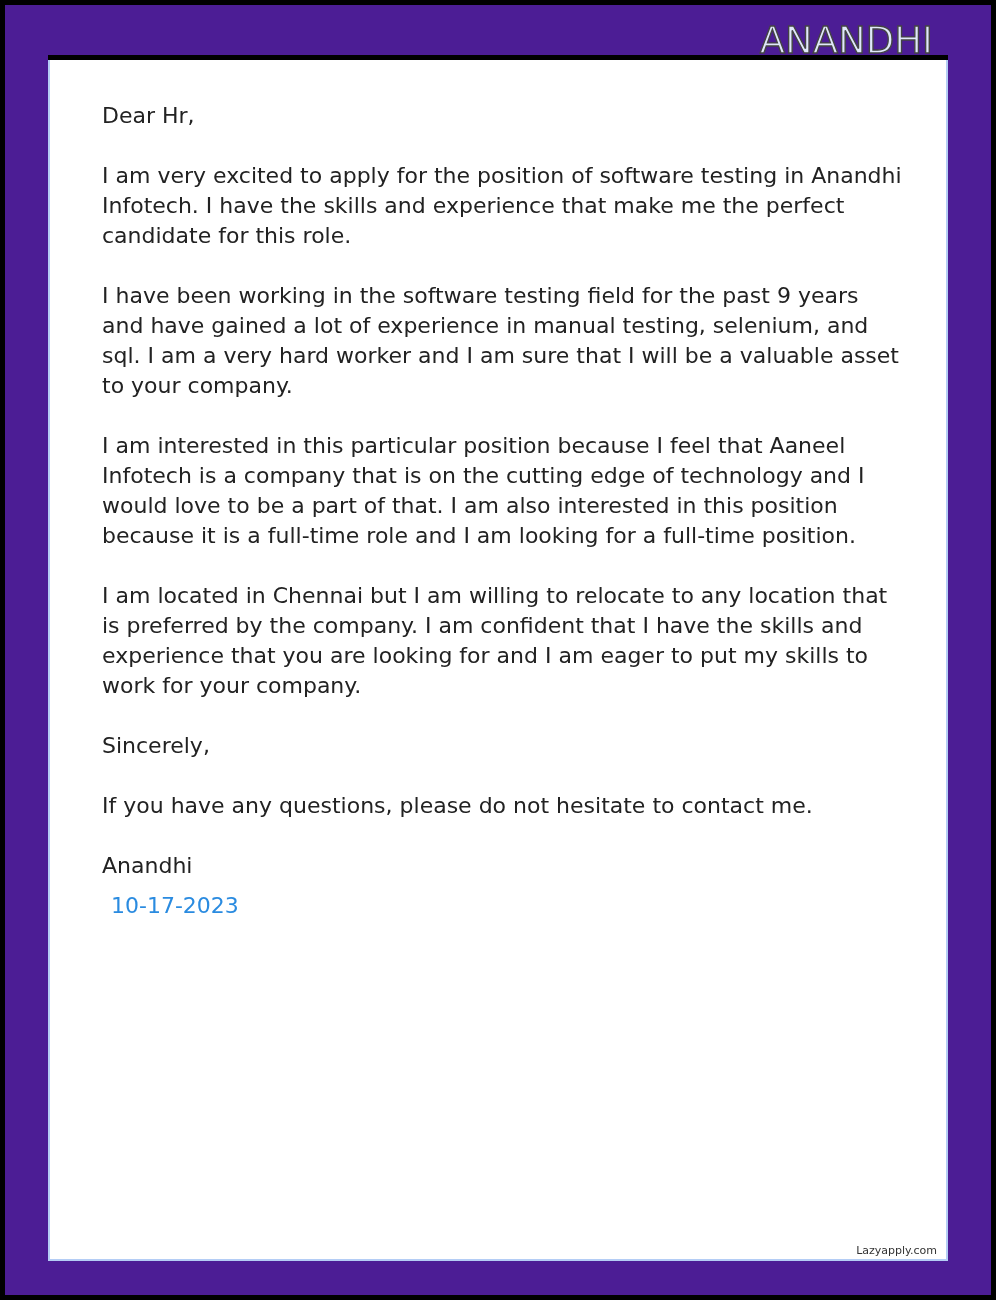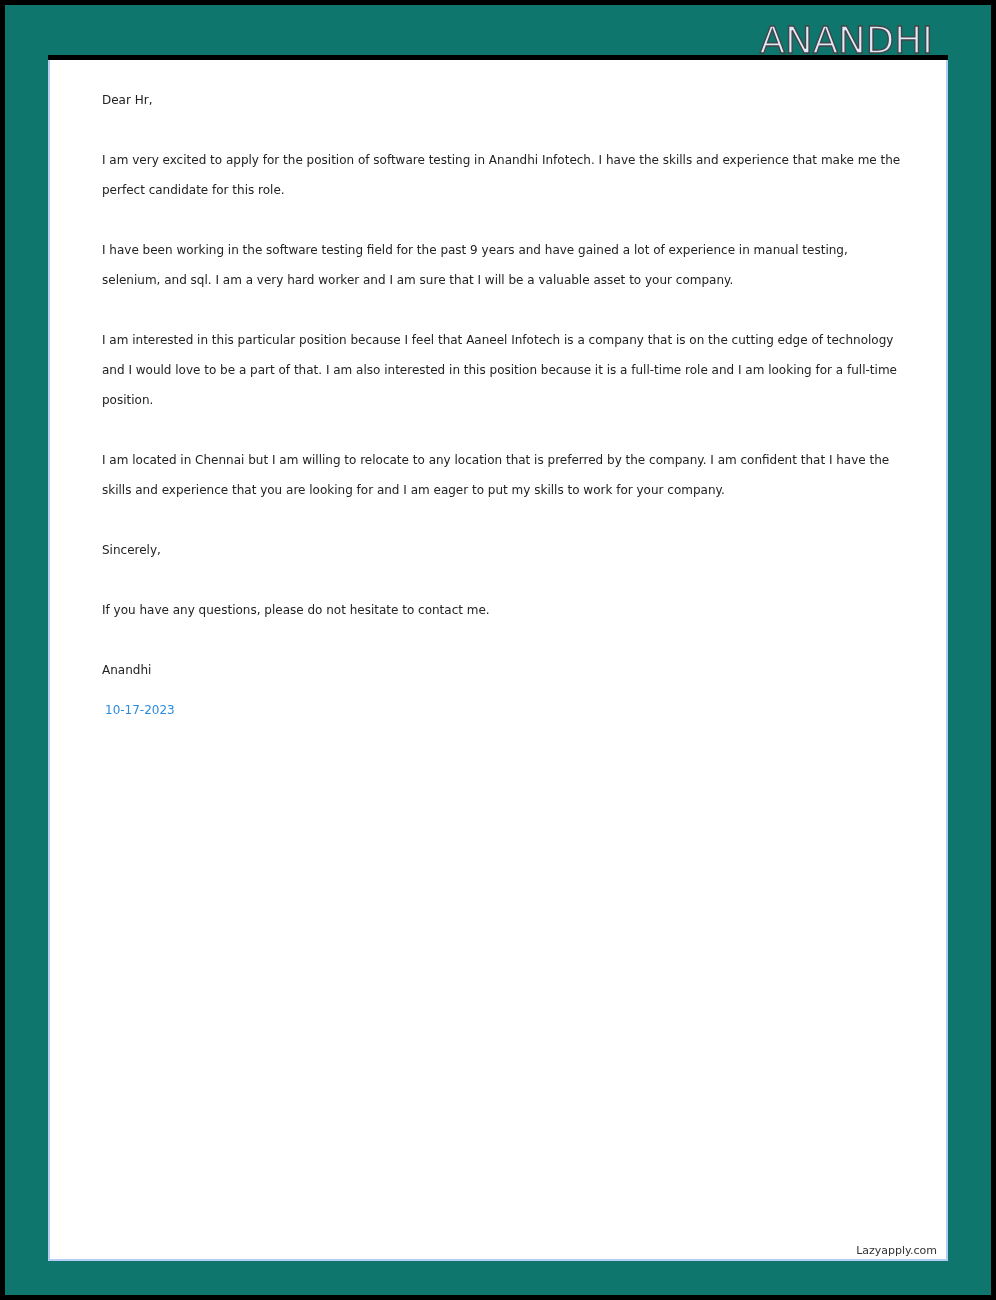--- a/index.html
+++ b/index.html
@@ -7,21 +7,21 @@
     width: 996px; height: 1300px;
     background: #000;
     position: relative;
     overflow: hidden;
     font-family: "DejaVu Sans", sans-serif;
   }
   .frame {
     position: absolute;
     left: 5px; top: 5px;
     width: 986px; height: 1290px;
-    background: #0f766e;
+    background: #4c1d95;
   }
   .header-name {
     position: absolute;
     right: 58px; top: 14px;
     font-family: "DejaVu Sans", sans-serif;
     font-size: 37px;
     letter-spacing: 0px;
     color: #e0e8fb;
     -webkit-text-stroke: 1.4px #444;
     line-height: 44px;
@@ -36,30 +36,30 @@
     border-bottom: 2px solid #b4cdf5;
   }
   .top-bar {
     position: absolute;
     left: 43px; top: 50px;
     width: 900px; height: 5px;
     background: #000;
   }
   .letter {
     position: absolute;
-    left: 52px; top: 30px;
+    left: 52px; top: 46px;
     width: 800px;
     font-family: "DejaVu Sans", sans-serif;
-    font-size: 12px;
+    font-size: 22px;
     line-height: 30px;
     color: #222;
   }
   .letter p { margin: 0 0 30px 0; }
   .letter .name { margin-bottom: 10px; }
-  .letter .date { color: #2a8be0; margin: 3px; }
+  .letter .date { color: #2a8be0; margin: 9px; }
   .footer-brand {
     position: absolute;
     right: 9px; bottom: 0px;
     font-size: 11px;
     color: #333;
     line-height: 16px;
   }
 </style>
 </head>
 <body>

